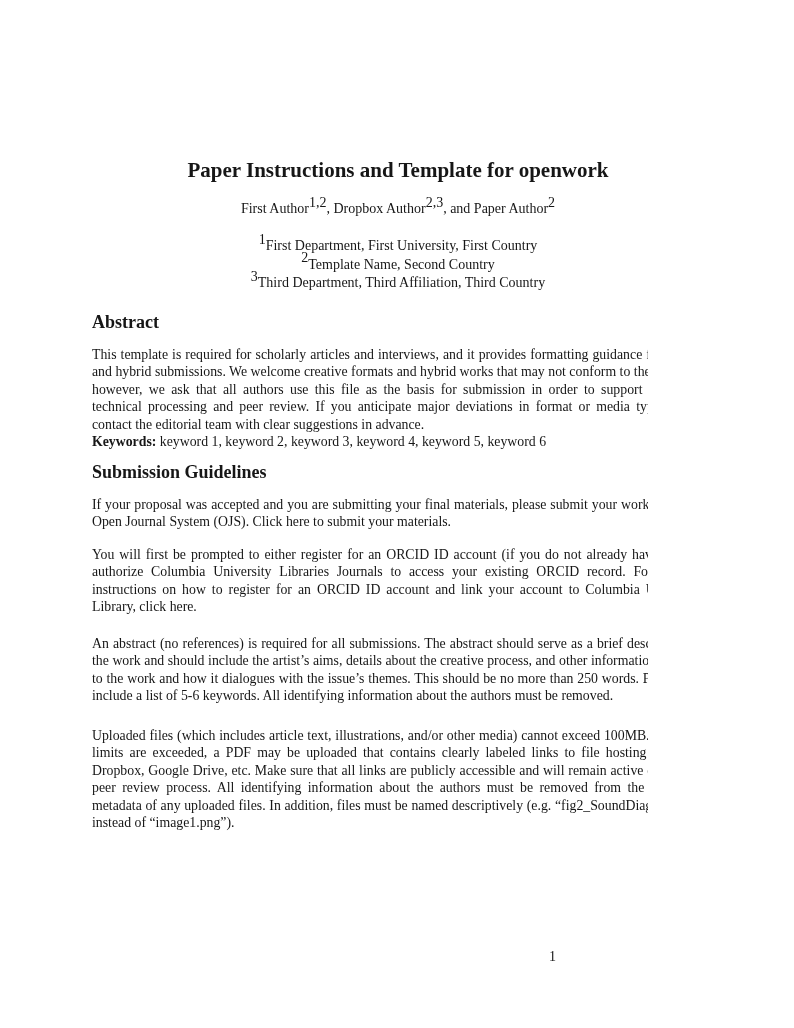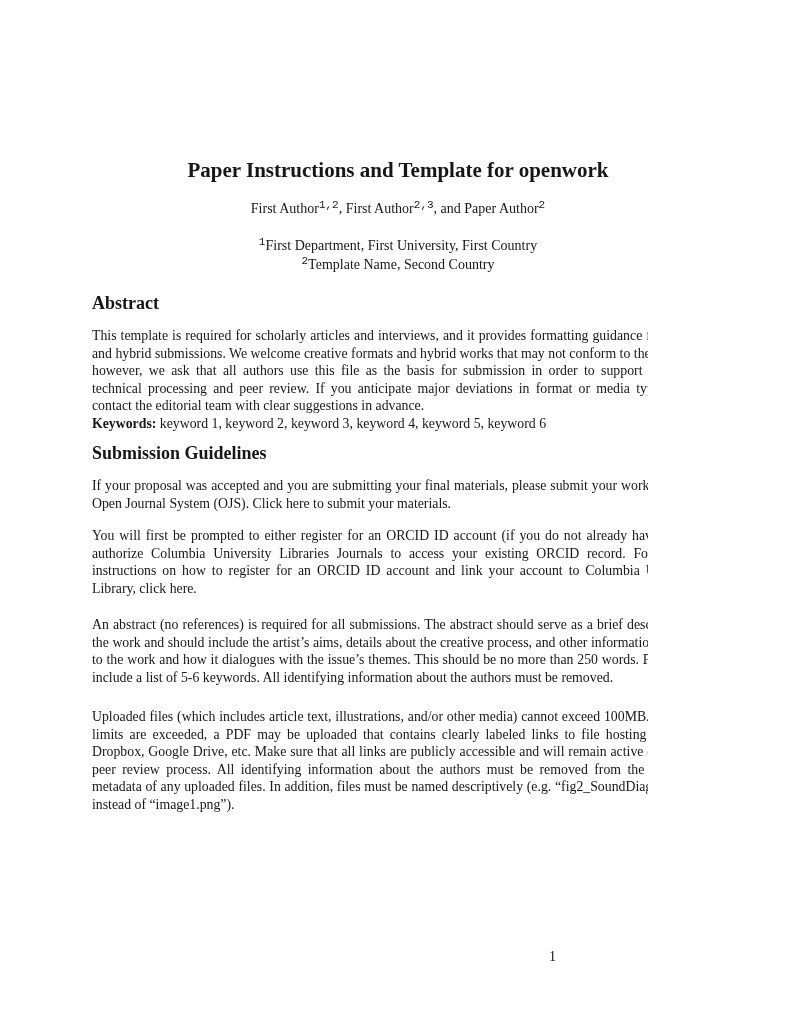--- a/index.html
+++ b/index.html
@@ -29,26 +29,25 @@
     font-weight: bold;
     text-align: center;
   }
   .authors {
     margin: 17px 0 0 0;
     font-size: 14px;
     line-height: 18px;
     text-align: center;
   }
   sup {
-    font-size: 11px;
+    font-size: 14px;
     line-height: 0;
     position: relative;
     top: -0.45em;
     vertical-align: baseline;
-    font-family: Liberation Mono, monospace;
   }
   .affiliations {
     margin: 19px 0 0 0;
     font-size: 14px;
     line-height: 18.5px;
     text-align: center;
   }
   .affil-line { display: block; }
   h2.section-heading {
     font-size: 18px;
@@ -80,25 +79,26 @@
   b, strong { font-weight: bold; }
 </style>
 </head>
 <body>
 
 <div class="page">
   <div class="content">
 
     <h1 class="paper-title">Paper Instructions and Template for openwork</h1>
 
-    <p class="authors"><span>First Author</span><sup>1,2</sup><span>, First Author</span><sup>2,3</sup><span>, and Paper Author</span><sup>2</sup></p>
+    <p class="authors"><span>First Author</span><sup>1,2</sup><span>, Dropbox Author</span><sup>2,3</sup><span>, and Paper Author</span><sup>2</sup></p>
 
     <p class="affiliations">
         <span class="affil-line"><sup>1</sup><span>First Department, First University, First Country</span></span>
         <span class="affil-line"><sup>2</sup><span>Template Name, Second Country</span></span>
+        <span class="affil-line"><sup>3</sup><span>Third Department, Third Affiliation, Third Country</span></span>
       </p>
 
     <h2 class="section-heading abstract-heading">Abstract</h2>
 
     <p class="body-text abstract-body-p"><span>This template is required for scholarly articles and interviews, and it provides formatting guidance for artistic and hybrid submissions. We welcome creative formats and hybrid works that may not conform to these norms; however, we ask that all authors use this file as the basis for submission in order to support consistent technical processing and peer review. If you anticipate major deviations in format or media type, please contact the editorial team with clear suggestions in advance.</span><span class="keywords-line"><b>Keywords:</b><span> keyword 1, keyword 2, keyword 3, keyword 4, keyword 5, keyword 6</span></span></p>
 
     <h2 class="section-heading submission-heading">Submission Guidelines</h2>
 
     <p class="body-text p1">If your proposal was accepted and you are submitting your final materials, please submit your work using the Open Journal System (OJS). Click here to submit your materials.</p>
     <p class="body-text p2">You will first be prompted to either register for an ORCID ID account (if you do not already have one) or authorize Columbia University Libraries Journals to access your existing ORCID record. For detailed instructions on how to register for an ORCID ID account and link your account to Columbia University Library, click here.</p>

